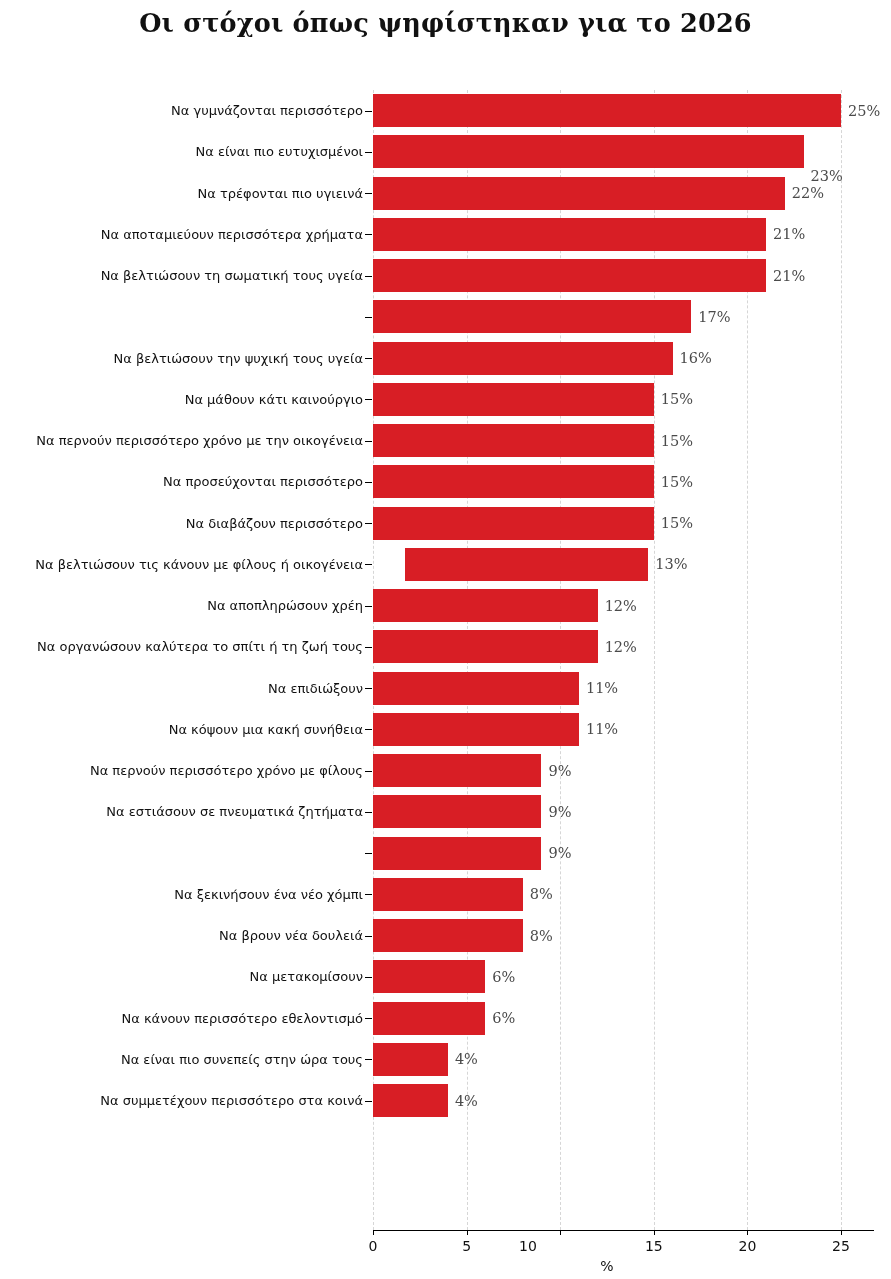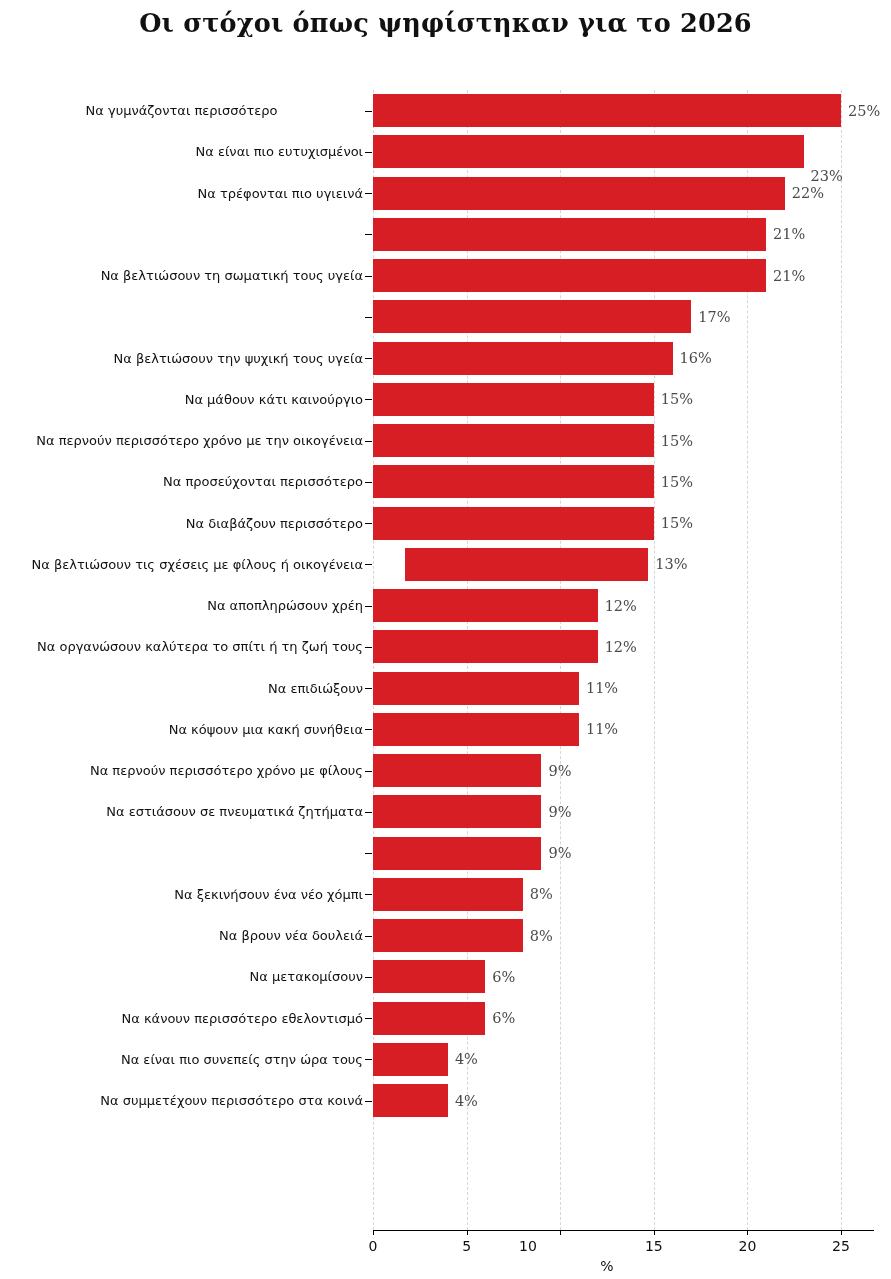--- a/index.html
+++ b/index.html
@@ -272,30 +272,31 @@
           <div class="bar-value" style="left: 74.88px;">4%</div>
         </div>
         <div class="bar-row" style="top: 994.24px; width: 468px;">
           <div class="bar" style="width: 74.88px; background: rgb(216, 30, 37);"></div>
           <div class="bar-value" style="left: 74.88px;">4%</div>
         </div>
       </div>
   </div>
 
   <div id="y-labels">
-      <div class="y-label y-label-inner" style="top: 4px; text-align: center;">Να γυμνάζονται περισσότερο</div>
+      <div class="y-label y-label-inner" style="top: 4px;">Να γυμνάζονται περισσότερο</div>
       <div class="y-label y-label-inner" style="top: 45.26px;">Να είναι πιο ευτυχισμένοι</div>
       <div class="y-label y-label-inner" style="top: 86.52px;">Να τρέφονται πιο υγιεινά</div>
+      <div class="y-label y-label-inner" style="top: 127.78px;">Να αποταμιεύουν περισσότερα χρήματα</div>
       <div class="y-label y-label-inner" style="top: 169.04px;">Να βελτιώσουν τη σωματική τους υγεία</div>
       <div class="y-label y-label-inner" style="top: 251.56px;">Να βελτιώσουν την ψυχική τους υγεία</div>
       <div class="y-label y-label-inner" style="top: 292.82px;">Να μάθουν κάτι καινούργιο</div>
       <div class="y-label y-label-inner" style="top: 334.08px;">Να περνούν περισσότερο χρόνο με την οικογένεια</div>
       <div class="y-label y-label-inner" style="top: 375.34px;">Να προσεύχονται περισσότερο</div>
       <div class="y-label y-label-inner" style="top: 416.6px;">Να διαβάζουν περισσότερο</div>
-      <div class="y-label y-label-inner" style="top: 457.86px;">Να βελτιώσουν τις σχέσεις με φίλους ή οικογένεια</div>
+      <div class="y-label y-label-inner" style="top: 457.86px;">Να βελτιώσουν τις κάνουν με φίλους ή οικογένεια</div>
       <div class="y-label y-label-inner" style="top: 499.12px;">Να αποπληρώσουν χρέη</div>
       <div class="y-label y-label-inner" style="top: 540.38px;">Να οργανώσουν καλύτερα το σπίτι ή τη ζωή τους</div>
       <div class="y-label y-label-inner" style="top: 581.64px;">Να επιδιώξουν</div>
       <div class="y-label y-label-inner" style="top: 622.9px;">Να κόψουν μια κακή συνήθεια</div>
       <div class="y-label y-label-inner" style="top: 664.16px;">Να περνούν περισσότερο χρόνο με φίλους</div>
       <div class="y-label y-label-inner" style="top: 705.42px;">Να εστιάσουν σε πνευματικά ζητήματα</div>
       <div class="y-label y-label-inner" style="top: 787.94px;">Να ξεκινήσουν ένα νέο χόμπι</div>
       <div class="y-label y-label-inner" style="top: 829.2px;">Να βρουν νέα δουλειά</div>
       <div class="y-label y-label-inner" style="top: 870.46px;">Να μετακομίσουν</div>
       <div class="y-label y-label-inner" style="top: 911.72px;">Να κάνουν περισσότερο εθελοντισμό</div>

